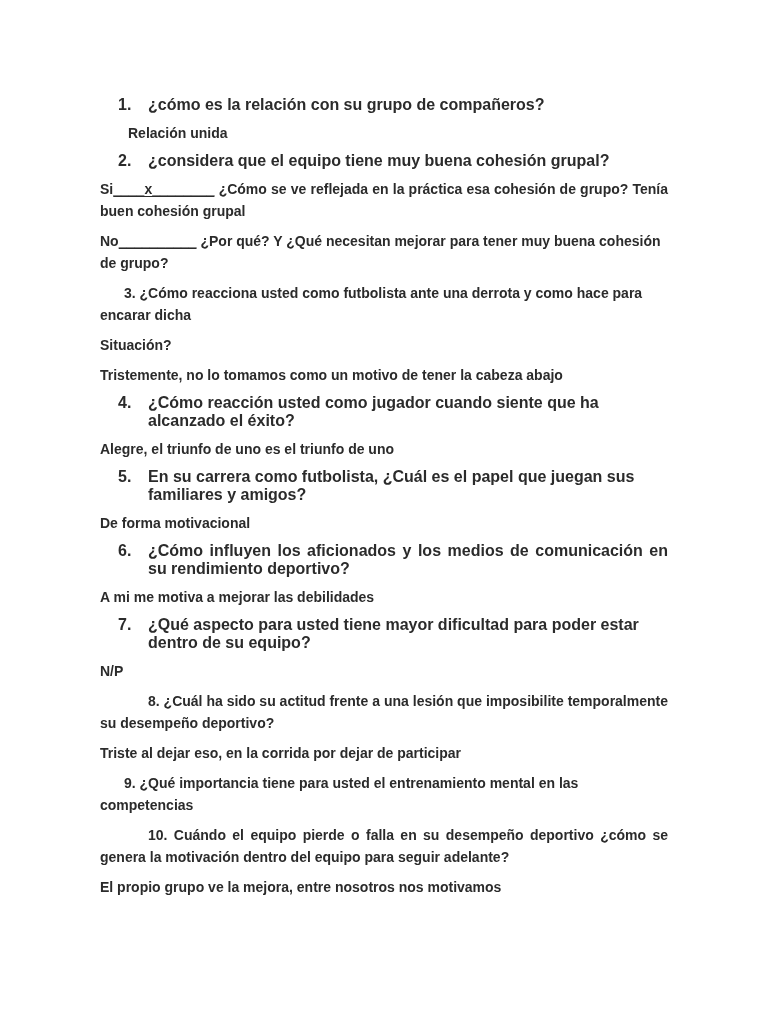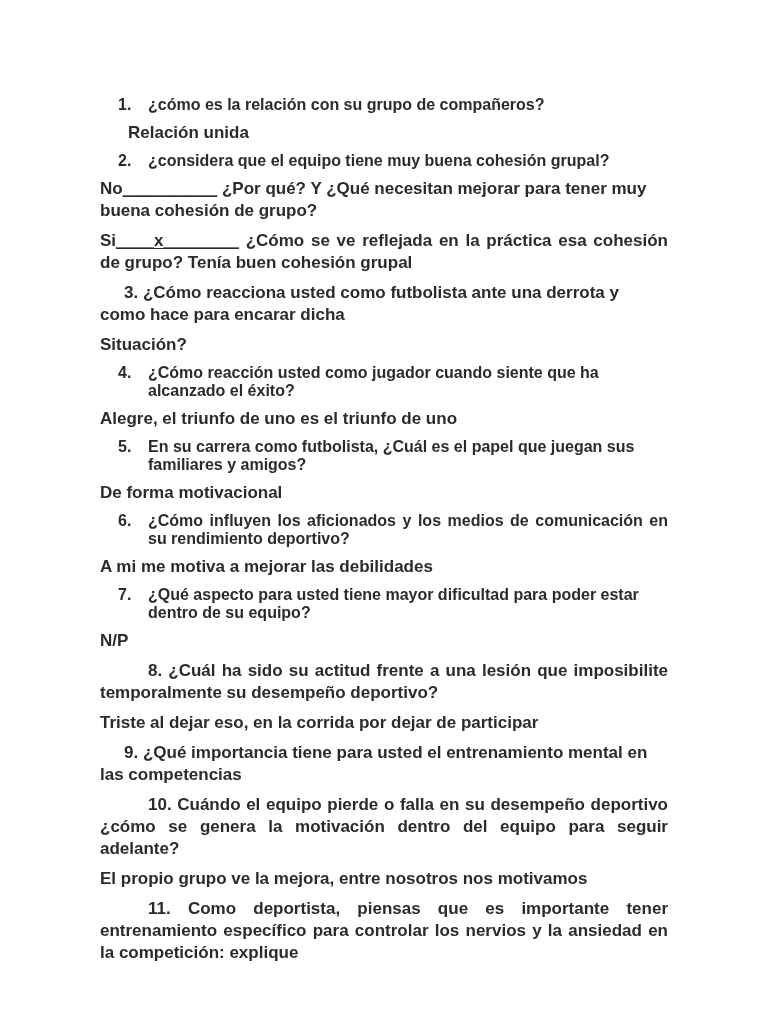--- a/index.html
+++ b/index.html
@@ -23,21 +23,21 @@
     box-sizing: border-box;
     padding: 88px 100px 0 100px;
   }
 
   .doc-body {
     width: 568px;
   }
 
   
   .para {
-    font-size: 17px;
+    font-size: 14px;
     line-height: 22px;
     margin: 0 0 8px 0;
     color: #2b2b2b;
     font-weight: 600;
   }
 
   .title {
     font-size: 13.3px;
     line-height: 22px;
     font-weight: 600;
@@ -105,28 +105,29 @@
       <span class="qtext">¿cómo es la relación con su grupo de compañeros?</span>
     </div>
 
     <p class="para answer" style="padding-left:28px;">Relación unida</p>
 
     <div class="qitem">
       <span class="qnum">2.</span>
       <span class="qtext">¿considera que el equipo tiene muy buena cohesión grupal?</span>
     </div>
 
+    <p class="para answer justify"><span>Si</span><span class="blank">____x________</span><span> ¿Cómo se ve reflejada en la práctica esa cohesión de grupo? Tenía buen cohesión grupal</span></p>
+
     <p class="para answer"><span>No</span><span class="blank">__________</span><span> ¿Por qué? Y ¿Qué necesitan mejorar para tener muy buena cohesión de grupo?</span></p>
-
-    <p class="para answer justify"><span>Si</span><span class="blank">____x________</span><span> ¿Cómo se ve reflejada en la práctica esa cohesión de grupo? Tenía buen cohesión grupal</span></p>
 
     <p class="para qinline indent-sm">3. ¿Cómo reacciona usted como futbolista ante una derrota y como hace para encarar dicha</p>
 
     <p class="para qinline">Situación?</p>
 
+    <p class="para answer">Tristemente, no lo tomamos como un motivo de tener la cabeza abajo</p>
 
     <div class="qitem">
       <span class="qnum">4.</span>
       <span class="qtext">¿Cómo reacción usted como jugador cuando siente que ha alcanzado el éxito?</span>
     </div>
 
     <p class="para answer">Alegre, el triunfo de uno es el triunfo de uno</p>
 
     <div class="qitem">
       <span class="qnum">5.</span>
@@ -154,16 +155,15 @@
     <p class="para answer">Triste al dejar eso, en la corrida por dejar de participar</p>
 
     <p class="para qinline indent-sm">9. ¿Qué importancia tiene para usted el entrenamiento mental en las competencias</p>
 
 
 
     <p class="para qinline indent-lg justify">10. Cuándo el equipo pierde o falla en su desempeño deportivo ¿cómo se genera la motivación dentro del equipo para seguir adelante?</p>
 
     <p class="para answer">El propio grupo ve la mejora, entre nosotros nos motivamos</p>
 
-    <p class="para qinline indent-lg justify">11. Como deportista, piensas que es importante tener entrenamiento específico para controlar los nervios y la ansiedad en la competición: explique</p>
 
   </div>
 </div>
 
 </body></html>

